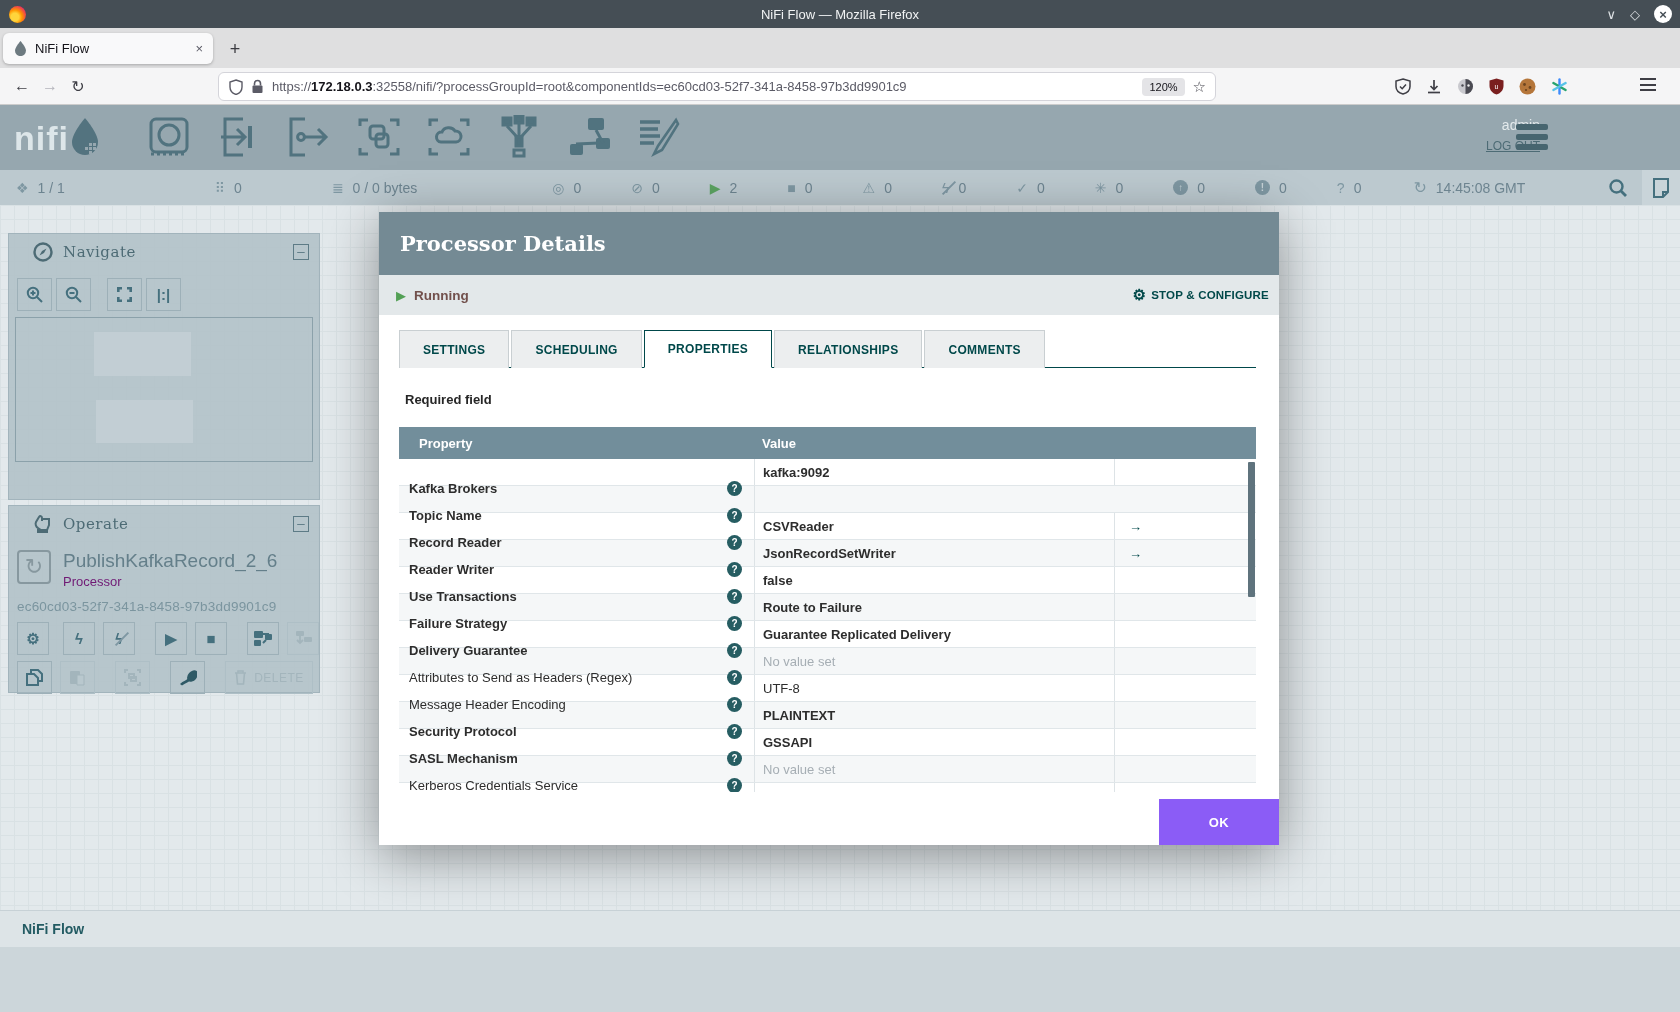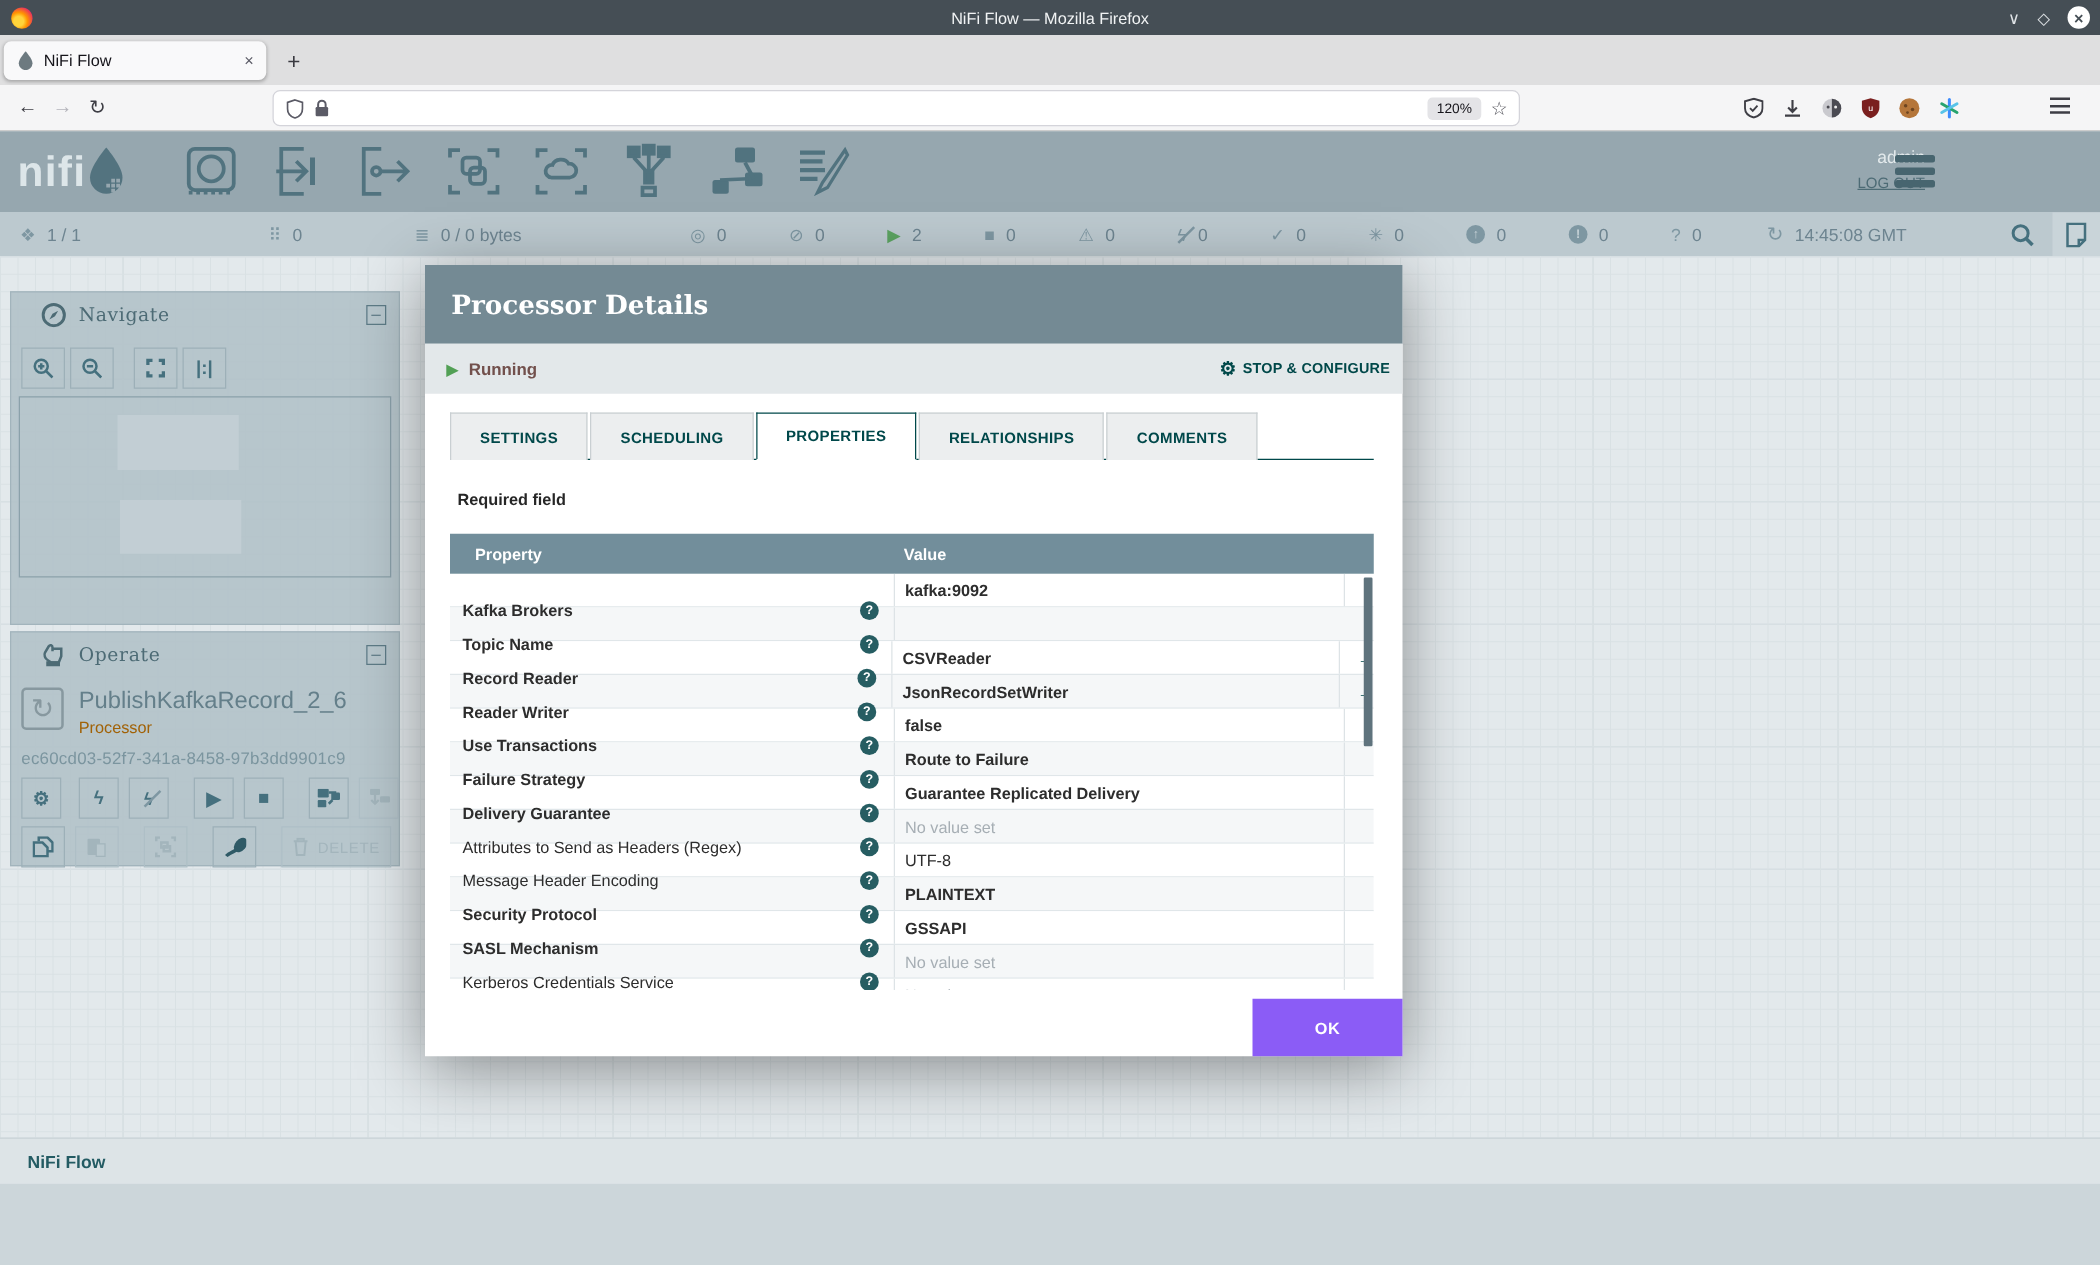--- a/index.html
+++ b/index.html
@@ -91,28 +91,28 @@
     justify-content:center;color:#45707e;font-size:15px;font-weight:bold;background:transparent;}
   .sqbtn.gap{margin-left:12px;}
   .sqbtn.disabled{color:#a3b5bc;border-color:#aebfc6;}
   .minimap{margin:2px 6px 8px 6px;height:145px;border:1px solid #8ba1aa;position:relative;}
   .mblock{position:absolute;background:#c2ced4;}
   .op-card{padding:8px 0 0 8px;}
   .op-title-row{display:flex;align-items:flex-start;}
   .proc-chip{width:34px;height:34px;border:2px solid #87989f;border-radius:4px;color:#87989f;
     display:flex;align-items:center;justify-content:center;font-size:22px;margin-right:12px;}
   .op-name{font-size:19px;color:#647f8a;}
-  .op-type{font-size:13px;color:#a16207;margin-top:2px;}
+  .op-type{font-size:13px;color:#701a75;margin-top:2px;}
   .op-id{font-size:13.5px;color:#7b959f;margin:10px 0 8px 0;letter-spacing:.2px;}
   .op-btn-row{display:flex;gap:8px;margin-bottom:6px;}
   .del-btn{width:88px;height:33px;border:1px solid #aebfc6;color:#a3b5bc;display:flex;gap:7px;
     align-items:center;justify-content:center;font-size:12px;letter-spacing:.5px;}
 
   
-  .dialog{position:absolute;left:340px;top:212px;width:782px;height:633px;background:#fff;
+  .dialog{position:absolute;left:379px;top:212px;width:900px;height:633px;background:#fff;
     box-shadow:0 10px 50px rgba(0,0,0,.4);}
   .dlg-head{height:63px;background:#748a94;display:flex;align-items:center;}
   .dlg-title{margin-left:21px;color:#fff;font-size:21px;font-family:"DejaVu Serif",serif;font-weight:bold;}
   .dlg-staterow{height:40px;background:#e3e8ea;display:flex;align-items:center;font-size:13px;}
   .run-ico{color:#52a055;font-size:13px;margin:0 8px 0 17px;}
   .run-label{color:#72504c;font-weight:bold;font-size:13.5px;}
   .stopcfg{margin-left:auto;margin-right:10px;display:flex;align-items:center;gap:5px;
     color:#004849;font-weight:bold;font-size:11.5px;letter-spacing:.2px;}
   .stopcfg .g{font-size:15px;}
   .dlg-body{position:absolute;left:20px;right:23px;top:118px;}
@@ -183,20 +183,21 @@
     <span class="navbtn dis">→</span>
     <span class="navbtn">↻</span>
     <div class="urlbar">
       <svg style="margin-left:10px" width="14" height="16" viewBox="0 0 14 16">
           <path d="M7 1 L13 3 V8 C13 12 10 14.5 7 15.5 C4 14.5 1 12 1 8 V3 Z" fill="none" stroke="#5b5b66" stroke-width="1.4"></path>
         </svg>
       <svg style="margin-left:8px" width="13" height="15" viewBox="0 0 13 15">
           <rect x="1.5" y="6.5" width="10" height="7.5" rx="1" fill="#5b5b66"></rect>
           <path d="M3.5 6.5 V4.5 a3 3 0 0 1 6 0 V6.5" fill="none" stroke="#5b5b66" stroke-width="1.6"></path>
         </svg>
+      <span class="url-text"><span>https://</span><span class="url-host">172.18.0.3</span><span>:32558/nifi/?processGroupId=root&amp;componentIds=ec60cd03-52f7-341a-8458-97b3dd9901c9</span></span>
       <span class="zoom-badge">120%</span>
       <span class="star">☆</span>
     </div>
     <div class="ext-icons">
       <svg width="16" height="17" viewBox="0 0 16 17">
           <path d="M8 1 L15 3 V8.5 C15 12.5 11.5 15 8 16 C4.5 15 1 12.5 1 8.5 V3 Z" fill="none" stroke="#3e3e45" stroke-width="1.5"></path>
           <path d="M5 8.5 L7.2 10.7 L11 6.5" fill="none" stroke="#3e3e45" stroke-width="1.5"></path>
         </svg>
       <svg width="16" height="16" viewBox="0 0 16 16">
           <path d="M8 1 V10 M4.5 7 L8 10.5 L11.5 7" fill="none" stroke="#3e3e45" stroke-width="1.7"></path>

